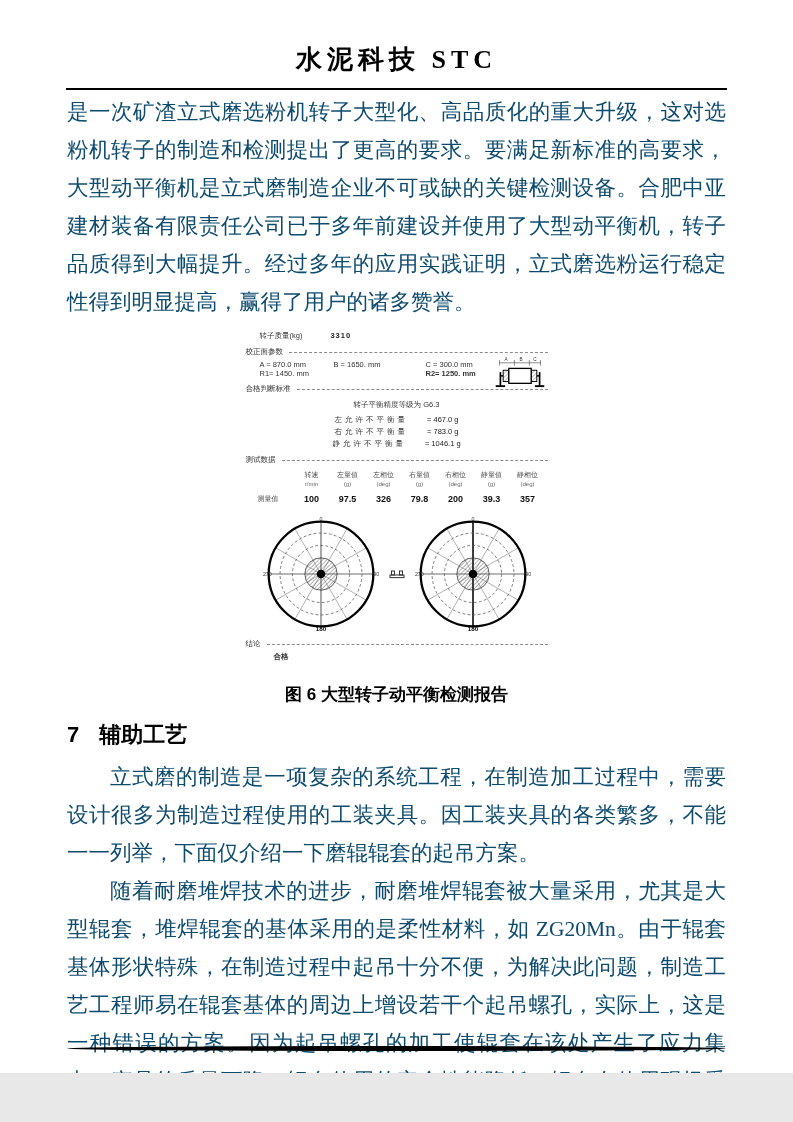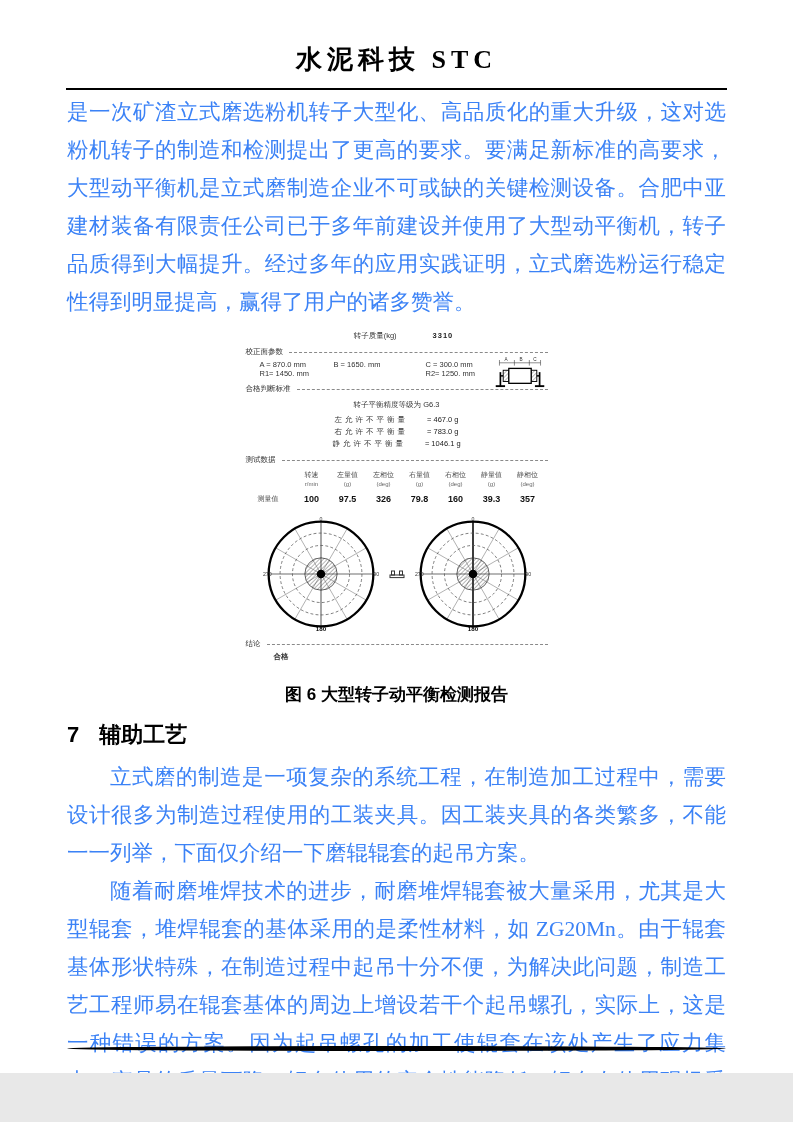--- a/index.html
+++ b/index.html
@@ -10,40 +10,40 @@
     font-family:"Liberation Serif", serif; overflow:hidden;
   }
   
   .header { text-align:center; padding-top:42px; }
   .header-title { font-size:26px; font-weight:bold; letter-spacing:5px; }
   .header-rule { margin:11px 66px 0 66px; border-top:2px solid #000; }
   
   .content { margin:0 67px; }
   .para {
     font-size:21.5px; line-height:38px; text-align:justify;
-    text-justify:inter-ideograph; color:#3b82f6;
+    text-justify:inter-ideograph; color:#0c4a6e;
   }
   .para.first { margin-top:3px; }
   .para.indent { text-indent:2em; }
   .heading {
     margin:14px 0 8px 0; font-family:"Liberation Sans", sans-serif;
     font-weight:bold; font-size:22px; display:flex; gap:20px; align-items:baseline;
   }
   
   .figure { width:302px; margin:10px auto 0 auto; }
   .report {
     font-family:"Liberation Sans", sans-serif; font-size:7.5px; color:#333;
   }
-  .mass-row { padding-left:14px; display:flex; gap:36px; align-items:baseline;justify-content:center; }
+  .mass-row { padding-left:14px; display:flex; gap:28px; align-items:baseline; }
   .mass-value { color:#222; font-weight:bold; letter-spacing:1px; }
   .section-row { display:flex; align-items:center; gap:6px; margin:6px 0 3px 0; }
   .section-row .dash { flex:1; border-top:1px dashed #8a8a8a; height:0; }
   .params { position:relative; padding-left:14px; margin-top:1px; }
   .params-grid { display:grid; grid-template-columns:74px 92px 80px; row-gap:0; width:246px; }
-  .pc3 { grid-column:3; }
+  .pc3 { grid-column:3;font-weight:bold; }
   .rotor-diagram { position:absolute; right:0px; top:-3px; }
   .grade-line { text-align:center; margin:6px 0 5px 0; }
   .allow-row { display:flex; justify-content:center; gap:19px; margin:2px 0; }
   .allow-label { letter-spacing:3px; }
   .allow-value { color:#222; }
   .dtable { margin:5px 0 0 12px; display:grid; grid-template-columns:36px repeat(7,36px); row-gap:1px; }
   .dtable .hname { text-align:center; color:#444; font-size:7px; }
   .dtable .hunit { text-align:center; color:#666; font-size:6px; }
   .dtable .rowlab { color:#444; font-size:7px; align-self:end; }
   .dtable .val { text-align:center; font-weight:bold; font-size:9px; color:#111; padding-top:6px; }
@@ -164,21 +164,21 @@
           <span class="hunit">(g)</span>
           <span class="hunit">(deg)</span>
           <span class="hunit">(g)</span>
           <span class="hunit">(deg)</span>
 
           <span class="rowlab">测量值</span>
           <span class="val">100</span>
           <span class="val">97.5</span>
           <span class="val">326</span>
           <span class="val">79.8</span>
-          <span class="val">160</span>
+          <span class="val">200</span>
           <span class="val">39.3</span>
           <span class="val">357</span>
         </div>
 
         <div class="polar-row">
 
           <svg width="118" height="118" viewBox="0 0 124 124">
             <defs>
               <pattern id="hatchL" width="3" height="3" patternUnits="userSpaceOnUse" patternTransform="rotate(45)">
                 <line x1="0" y1="0" x2="0" y2="3" stroke="#444" stroke-width="0.8"></line>

